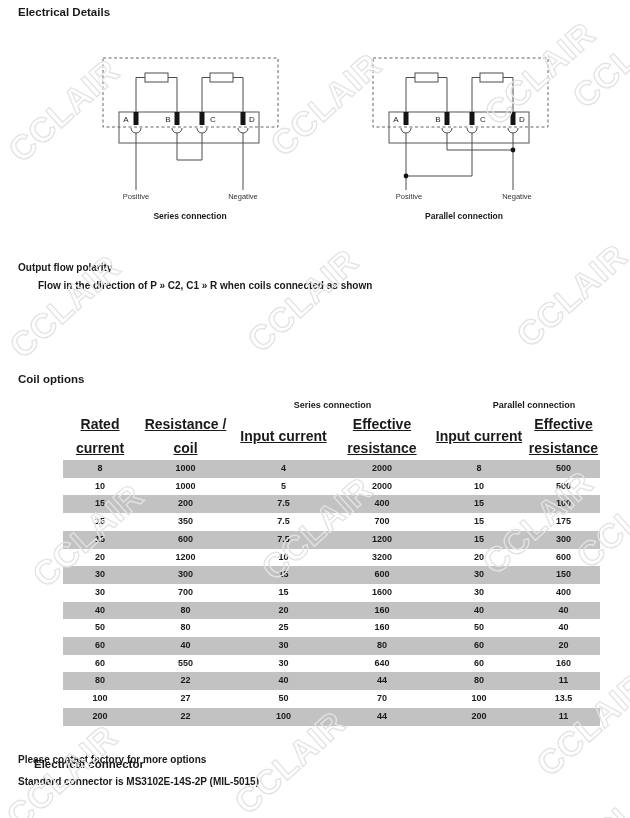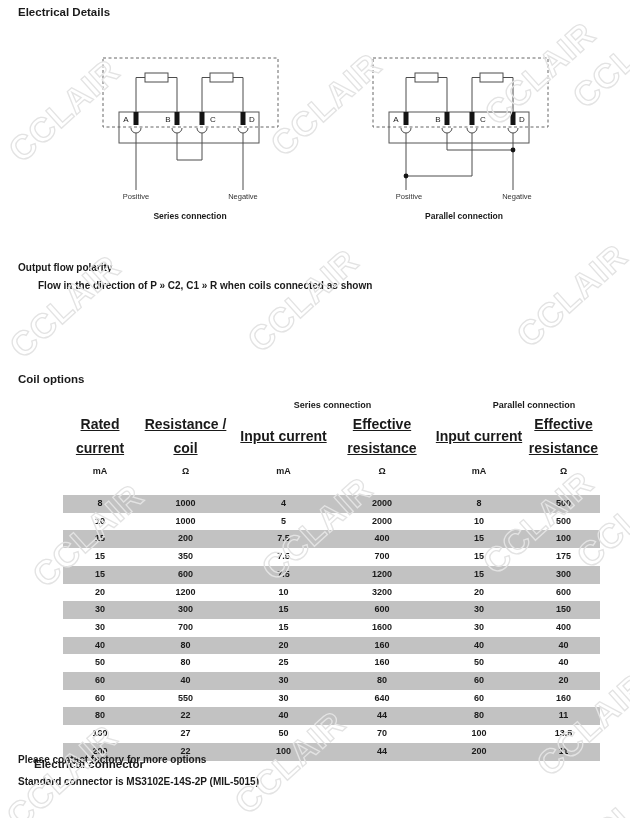--- a/index.html
+++ b/index.html
@@ -172,28 +172,20 @@
       <th colspan="2" class="grp-parallel">Parallel connection</th>
     </tr>
     <tr class="cols">
       <th>Rated current</th>
       <th>Resistance / coil</th>
       <th>Input current</th>
       <th>Effective resistance</th>
       <th>Input current</th>
       <th>Effective resistance</th>
     </tr>
-    <tr class="units">
-      <th>mA</th>
-      <th>Ω</th>
-      <th>mA</th>
-      <th>Ω</th>
-      <th>mA</th>
-      <th>Ω</th>
-    </tr>
   </thead>
   <tbody>
       <tr class="shade">
         <td>8</td>
         <td>1000</td>
         <td>4</td>
         <td>2000</td>
         <td>8</td>
         <td>500</td>
       </tr>

